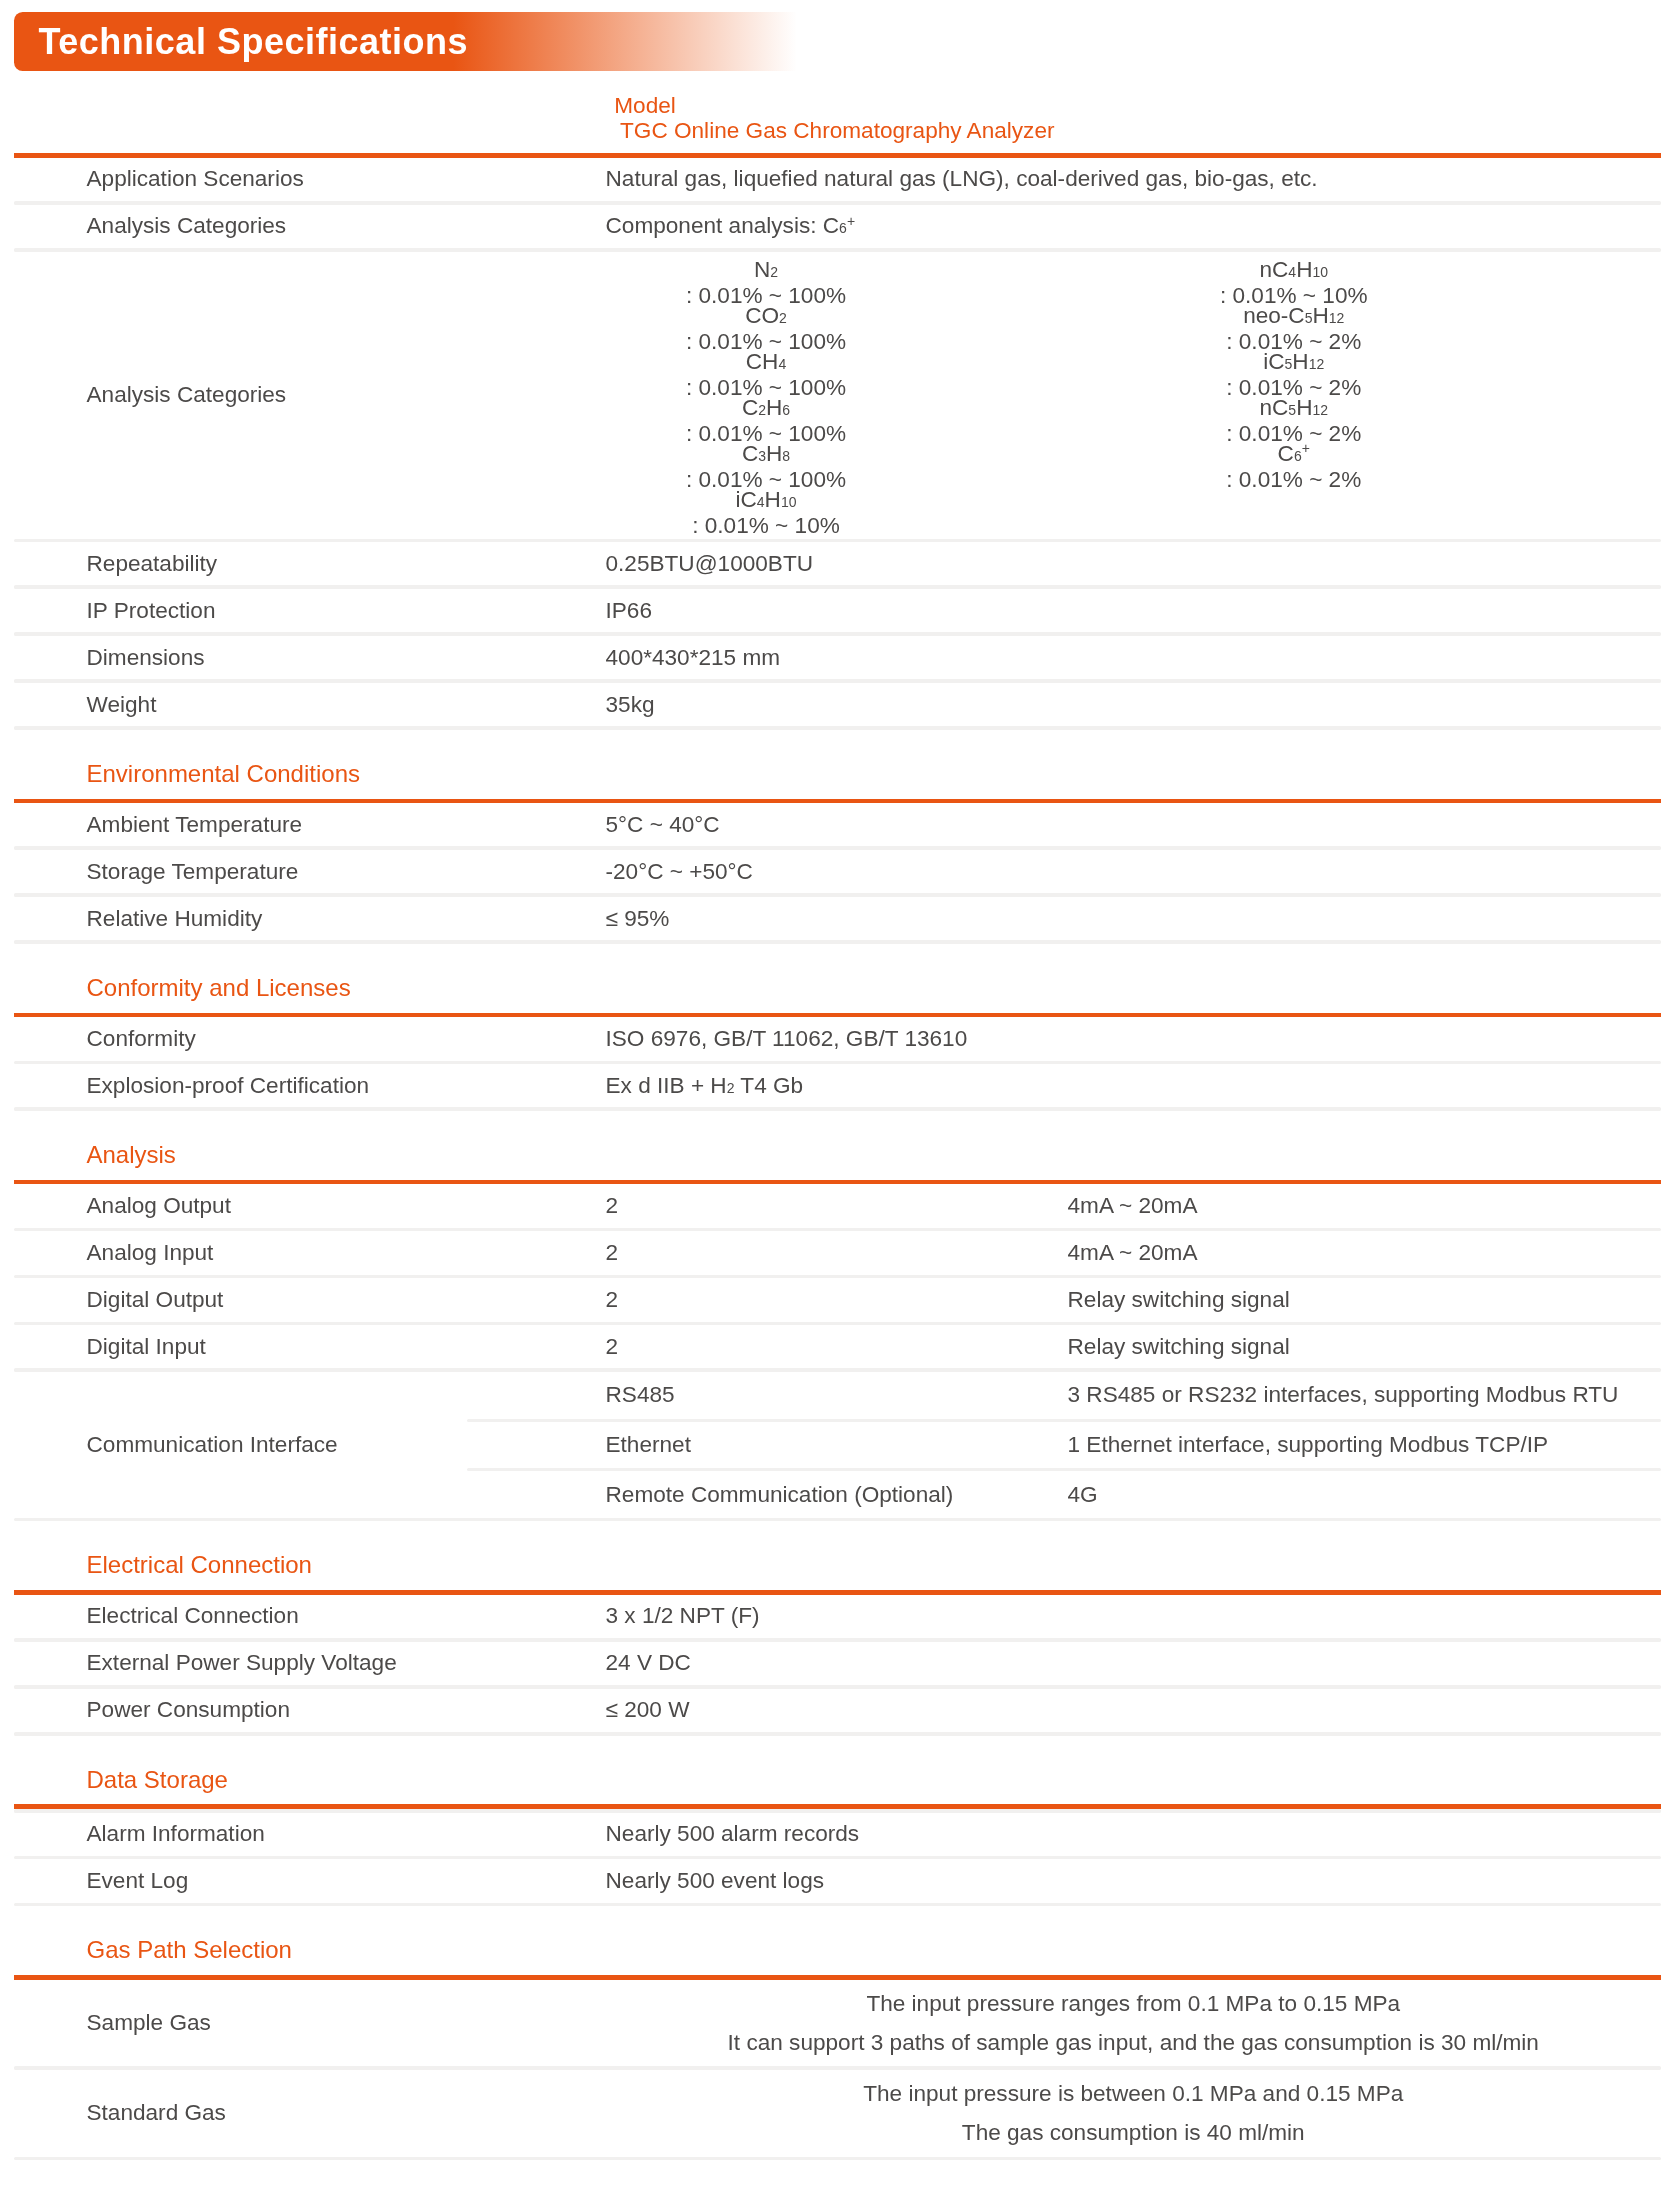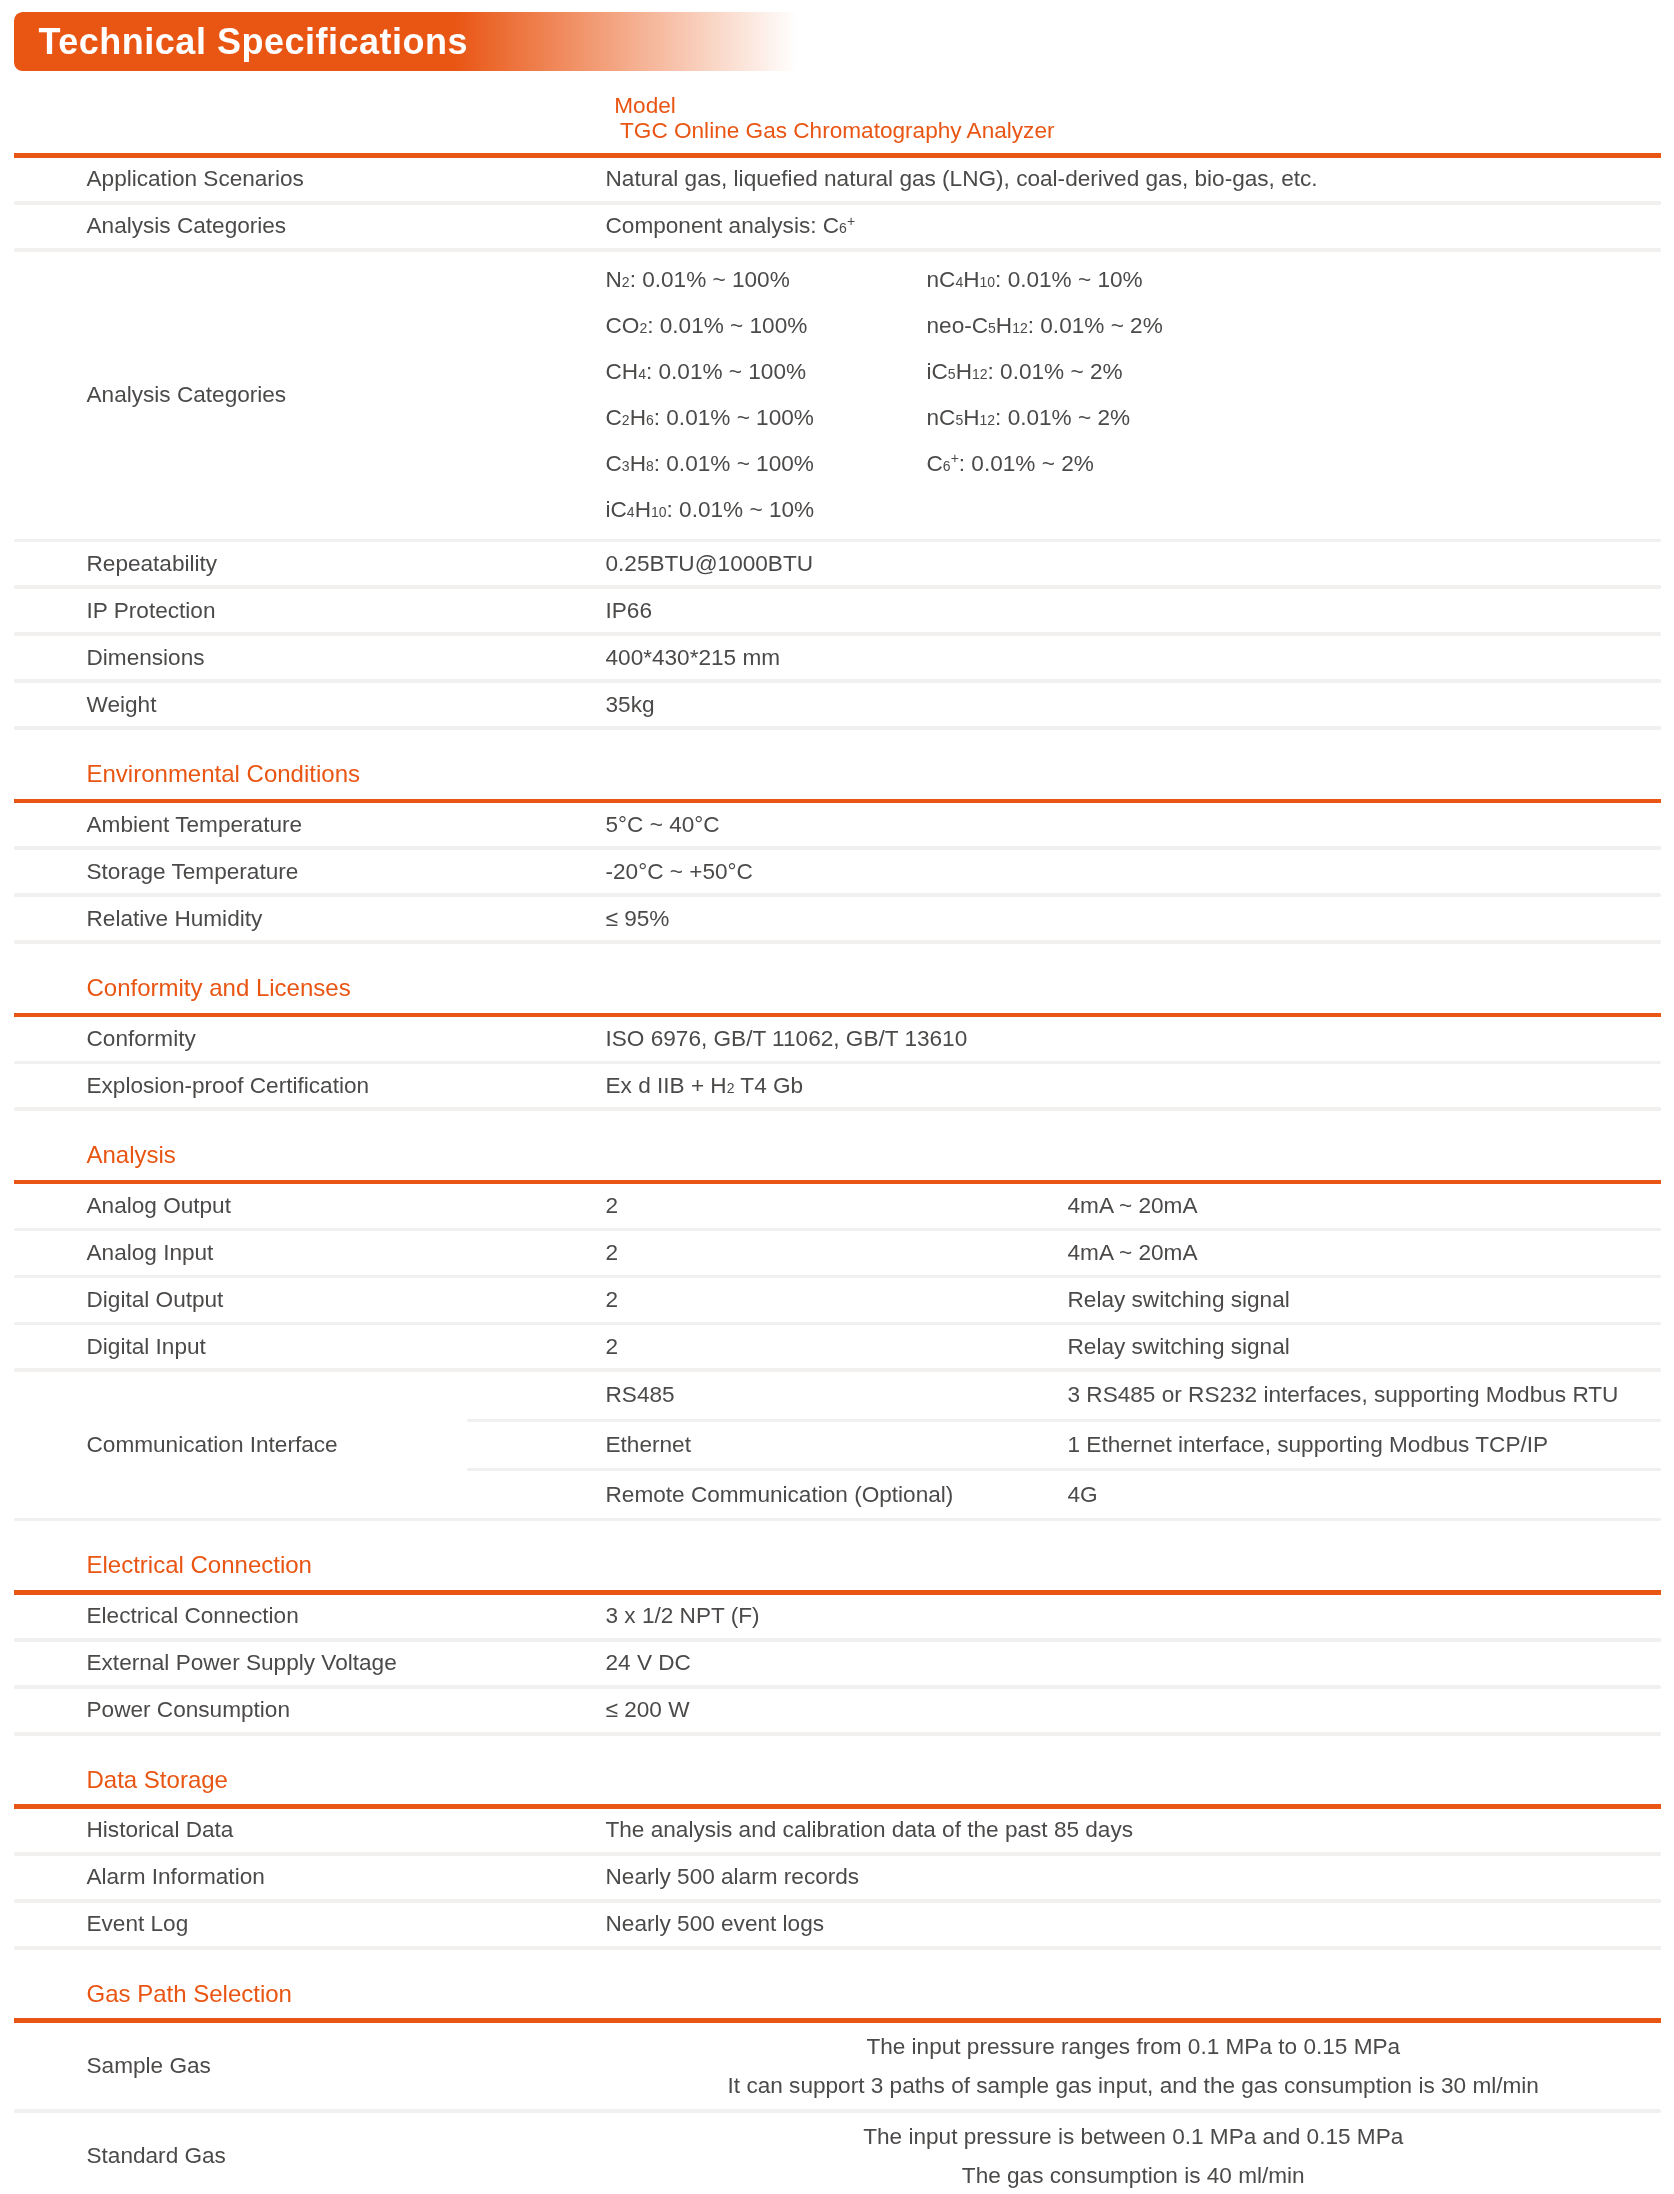--- a/index.html
+++ b/index.html
@@ -30,21 +30,21 @@
   .accent{ color:var(--accent); }
   .hr{ height:3.8px; background:var(--divider); border-radius:1.6px; }
   .hr-accent{ height:4.8px; background:var(--accent); }
   .section-title{ margin:30px 0 10.8px 73px; font-size:24px; color:var(--accent); }
   
   .block{ align-items:stretch; padding:5.4px 0; }
   .vc{ display:flex; align-items:center; }
   .gas-cols{ display:flex; }
   .gas-colL{ width:321px; flex-shrink:0; }
   .gas-colR{ flex:1; }
-  .gas-line{ height:46px; display:flex; align-items:center; white-space:nowrap; }
+  .gas-line{ height:46px; display:flex; align-items:center; white-space:nowrap;flex-direction:column; }
   sub{ font-size:0.62em; vertical-align:baseline; line-height:0; }
   sup{ font-size:0.62em; vertical-align:baseline; position:relative; top:-0.55em; line-height:0; }
   
   .comm{ display:flex; align-items:stretch; padding:0; }
   .comm-rows{ flex:1; }
   .comm-row{ display:flex; align-items:flex-start; padding:10.2px 0; }
   .hr-part{ height:3.2px; background:var(--divider); margin-left:-139px; border-radius:1.6px; }
   
   .row2{ display:flex; align-items:stretch; padding:11.3px 0;text-align:center; }
   .line{ line-height:25px; }
@@ -263,24 +263,20 @@
 
     <div class="row">
       <div class="c1">Power Consumption</div>
       <div class="c2">≤ 200 W</div>
     </div>
     <div class="hr"></div>
 
     <div class="section-title">Data Storage</div>
     <div class="hr-accent"></div>
 
-    <div class="row">
-      <div class="c1">Historical Data</div>
-      <div class="c2">The analysis and calibration data of the past 85 days</div>
-    </div>
     <div class="hr"></div>
 
     <div class="row">
       <div class="c1">Alarm Information</div>
       <div class="c2">Nearly 500 alarm records</div>
     </div>
     <div class="hr"></div>
 
     <div class="row">
       <div class="c1">Event Log</div>

